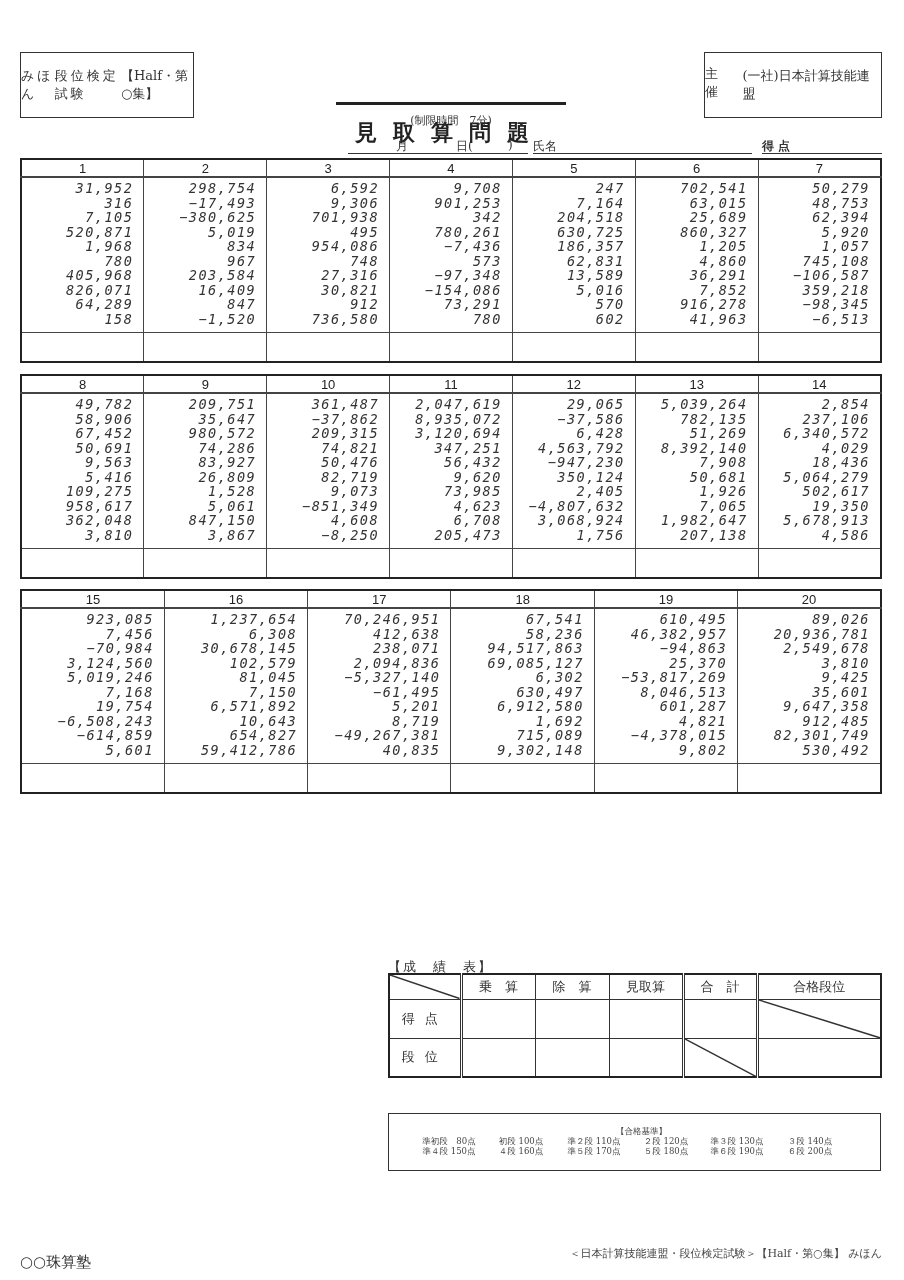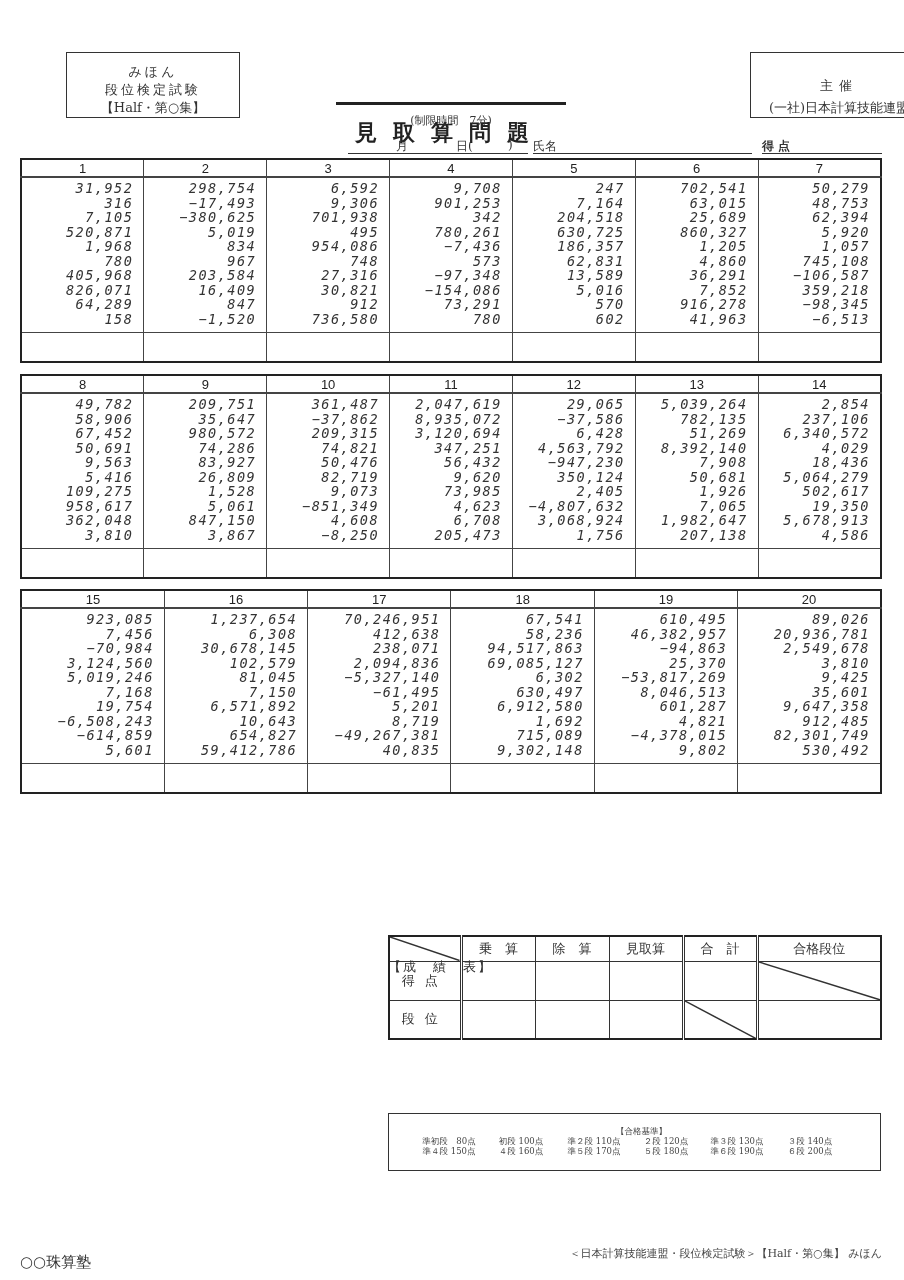--- a/index.html
+++ b/index.html
@@ -1,22 +1,22 @@
 <!DOCTYPE html>
 <html><head>
 <meta charset="utf-8">
 <style>
   * { box-sizing: border-box; margin: 0; padding: 0; }
   html, body { width: 904px; height: 1280px; background: #ffffff; overflow: hidden; }
   body { position: relative; font-family: "DejaVu Serif", "Liberation Serif", serif; color: #222; }
 
   .hdr-box {
     position: absolute; border: 1.5px solid #333; background: #fff;
-    display: flex; flex-direction: column; align-items: center; justify-content: flex-end;
-    font-size: 13px; line-height: 18px; color: #333; margin-left: 46px;
+    display: flex; flex-direction: row; align-items: center; justify-content: center;
+    font-size: 13px; line-height: 18px; color: #333;
   }
   #left-box { left: 20px; top: 52px; width: 174px; height: 66px; letter-spacing: 3px; }
   #left-box .l3 { letter-spacing: 0; }
   #right-box { left: 704px; top: 52px; width: 178px; height: 66px; font-size: 13px; }
   #right-box .l1 { letter-spacing: 6px; margin-bottom: 4px; }
 
   #title {
     position: absolute; left: 336px; top: 74px; width: 228px;
     font-size: 22px; font-weight: bold; letter-spacing: 16px; text-align: center;
     font-family: "DejaVu Sans", sans-serif; color: #222; margin-top: 44px;
@@ -43,21 +43,21 @@
   .num {
     display: block; font-family: "DejaVu Sans Mono", monospace; font-style: italic;
     font-size: 13.5px; line-height: 14.5px; letter-spacing: 1.5px; color: #333;
   }
   #t1 { top: 158px; }
   #t2 { top: 374px; }
   #t3 { top: 589px; }
   #t3 td.nums { padding-right: 10px; }
 
   #grade-title { position: absolute; left: 388px; top: 958px; font-size: 13px; letter-spacing: 2px; color: #333; }
-  table.grade { position: absolute; left: 388px; top: 935px; width: 492px; border-collapse: collapse; table-layout: fixed; border: 2px solid #222; }
+  table.grade { position: absolute; left: 388px; top: 973px; width: 492px; border-collapse: collapse; table-layout: fixed; border: 2px solid #222; }
   table.grade td { border: 1px solid #333; text-align: center; font-size: 13px; color: #333; position: relative; }
   table.grade tr.h td { height: 25px; }
   table.grade tr.r td { height: 39px; }
   table.grade td.rowlab { letter-spacing: 10px; }
   table.grade td.dbl-r { border-right: 3px double #333; }
   .diag { position: absolute; inset: 0; }
   .diag svg { width: 100%; height: 100%; display: block; }
 
   #criteria {
     position: absolute; left: 388px; top: 1113px; width: 493px; height: 58px; border: 1.5px solid #333;

